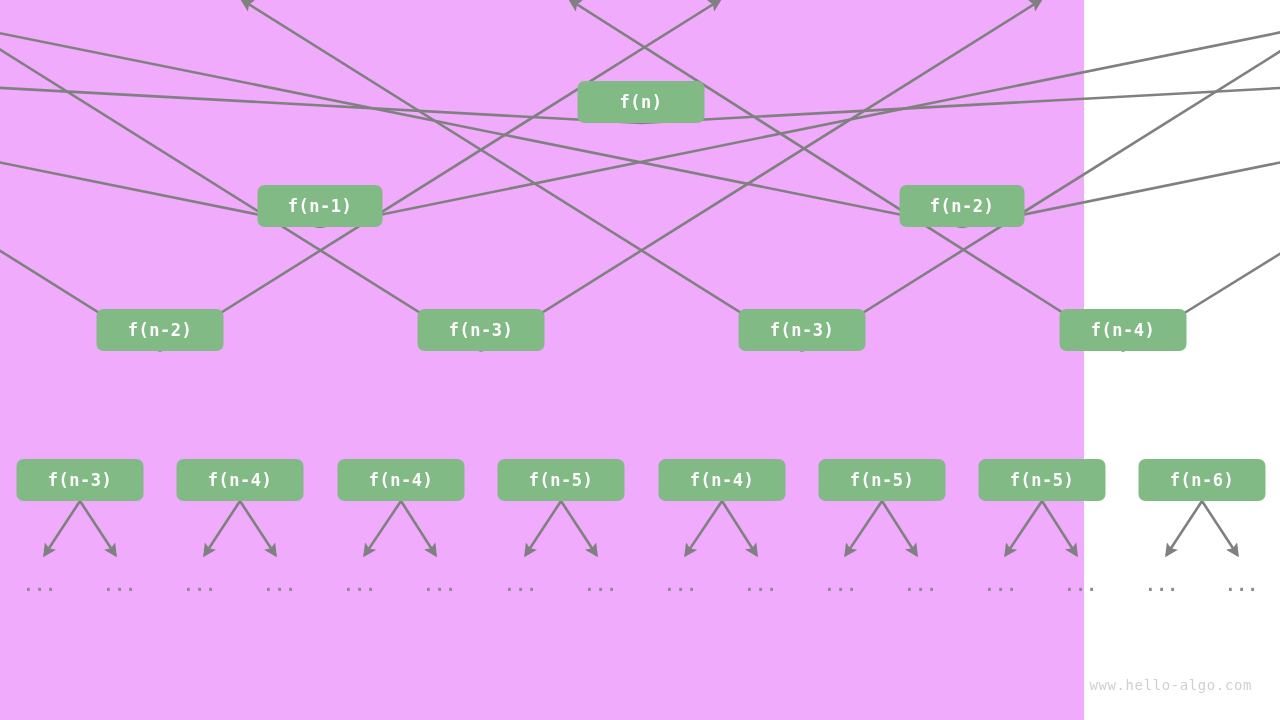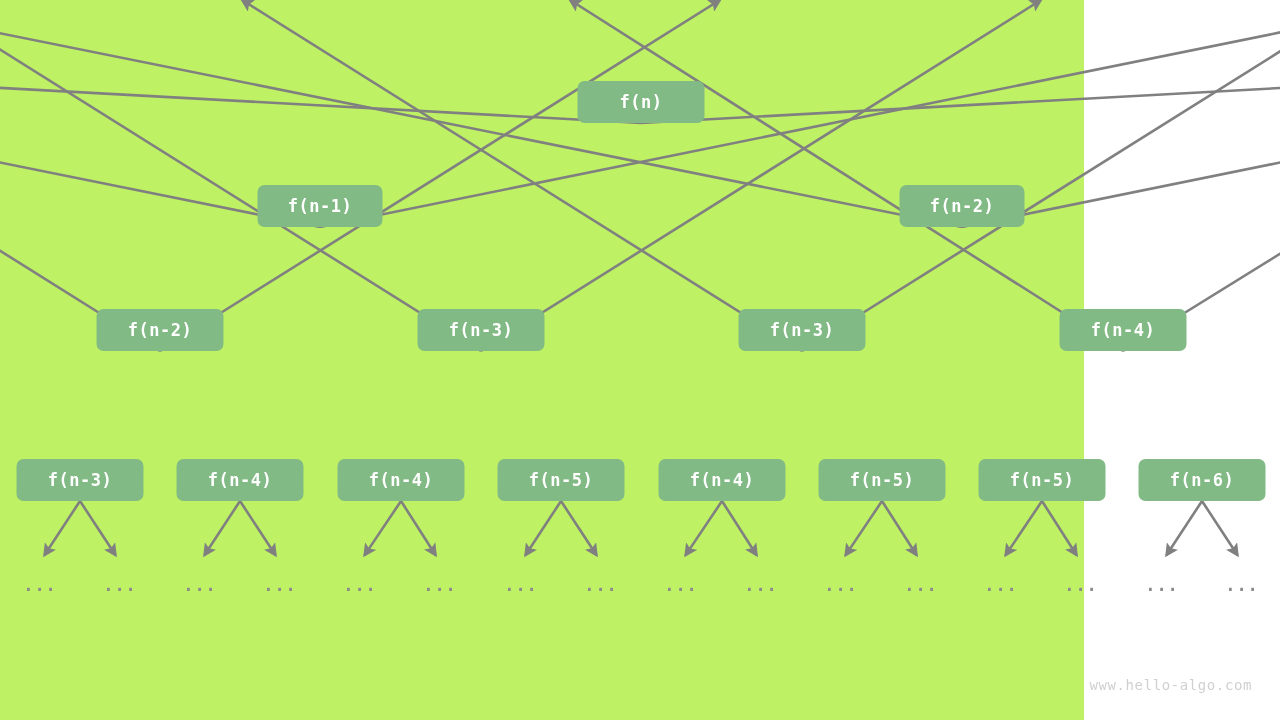--- a/index.html
+++ b/index.html
@@ -10,21 +10,21 @@
   body {
     width: 1280px;
     height: 720px;
     overflow: hidden;
     font-family: "DejaVu Sans Mono", monospace;
   }
   #diagram-root {
     position: relative;
     width: 1084px;
     height: 720px;
-    background: #bef264;
+    background: #f0abfc;
   }
   svg#tree-svg {
     position: absolute;
     left: 0;
     top: 0;
     width: 1280px;
     height: 720px;
     display: block;
   }
   .node-label {

